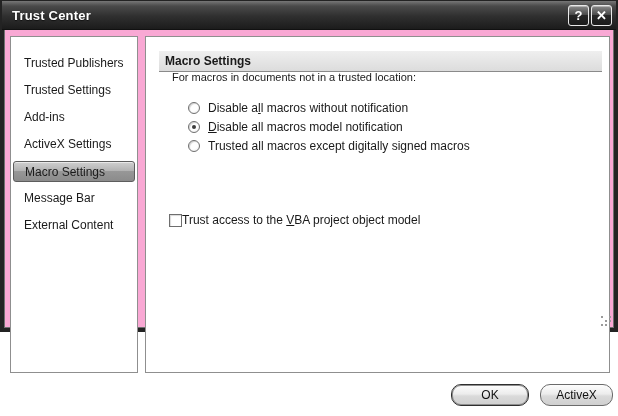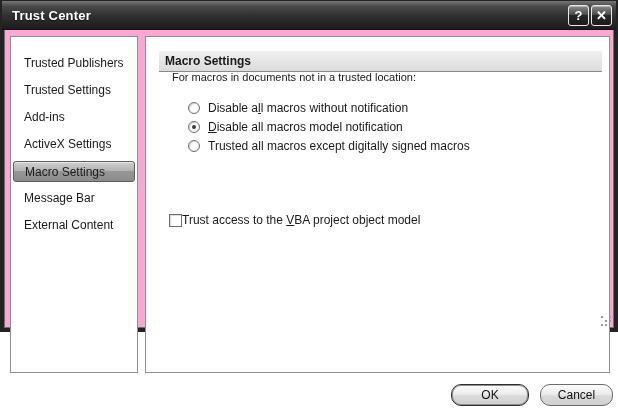--- a/index.html
+++ b/index.html
@@ -213,17 +213,17 @@
 
 
     <div class="checkbox-row">
       <span class="checkbox"></span>
       <span class="checkbox-label"><span>Trust access to the </span><span class="accel">V</span><span>BA project object model</span></span>
     </div>
 
   </div>
 
   <button class="footer-btn btn-ok">OK</button>
-  <button class="footer-btn btn-cancel">Cancel</button>
+  <button class="footer-btn btn-cancel">ActiveX</button>
 
   <div class="resize-grip"></div>
 
 </div>
 
 </body></html>

